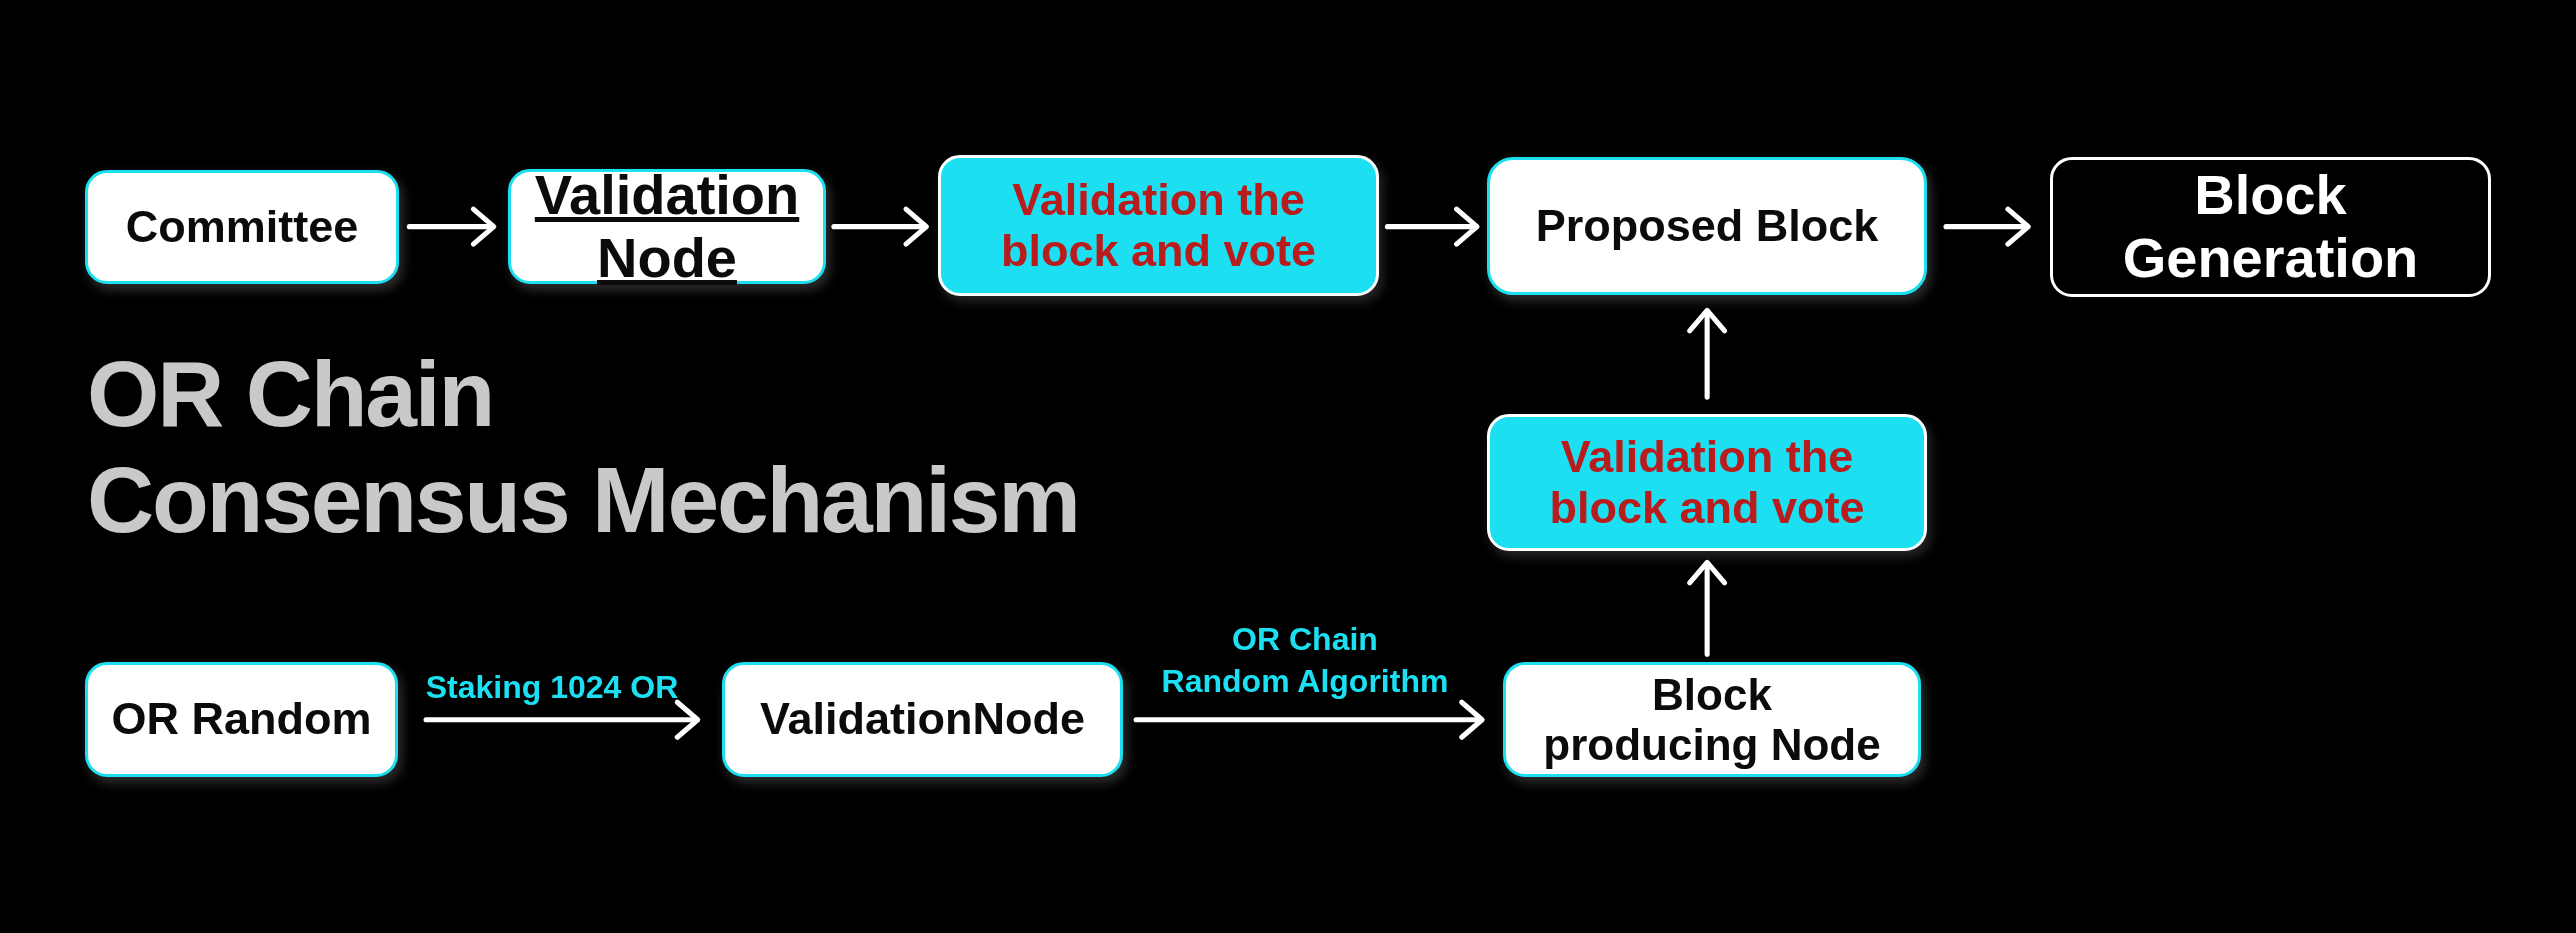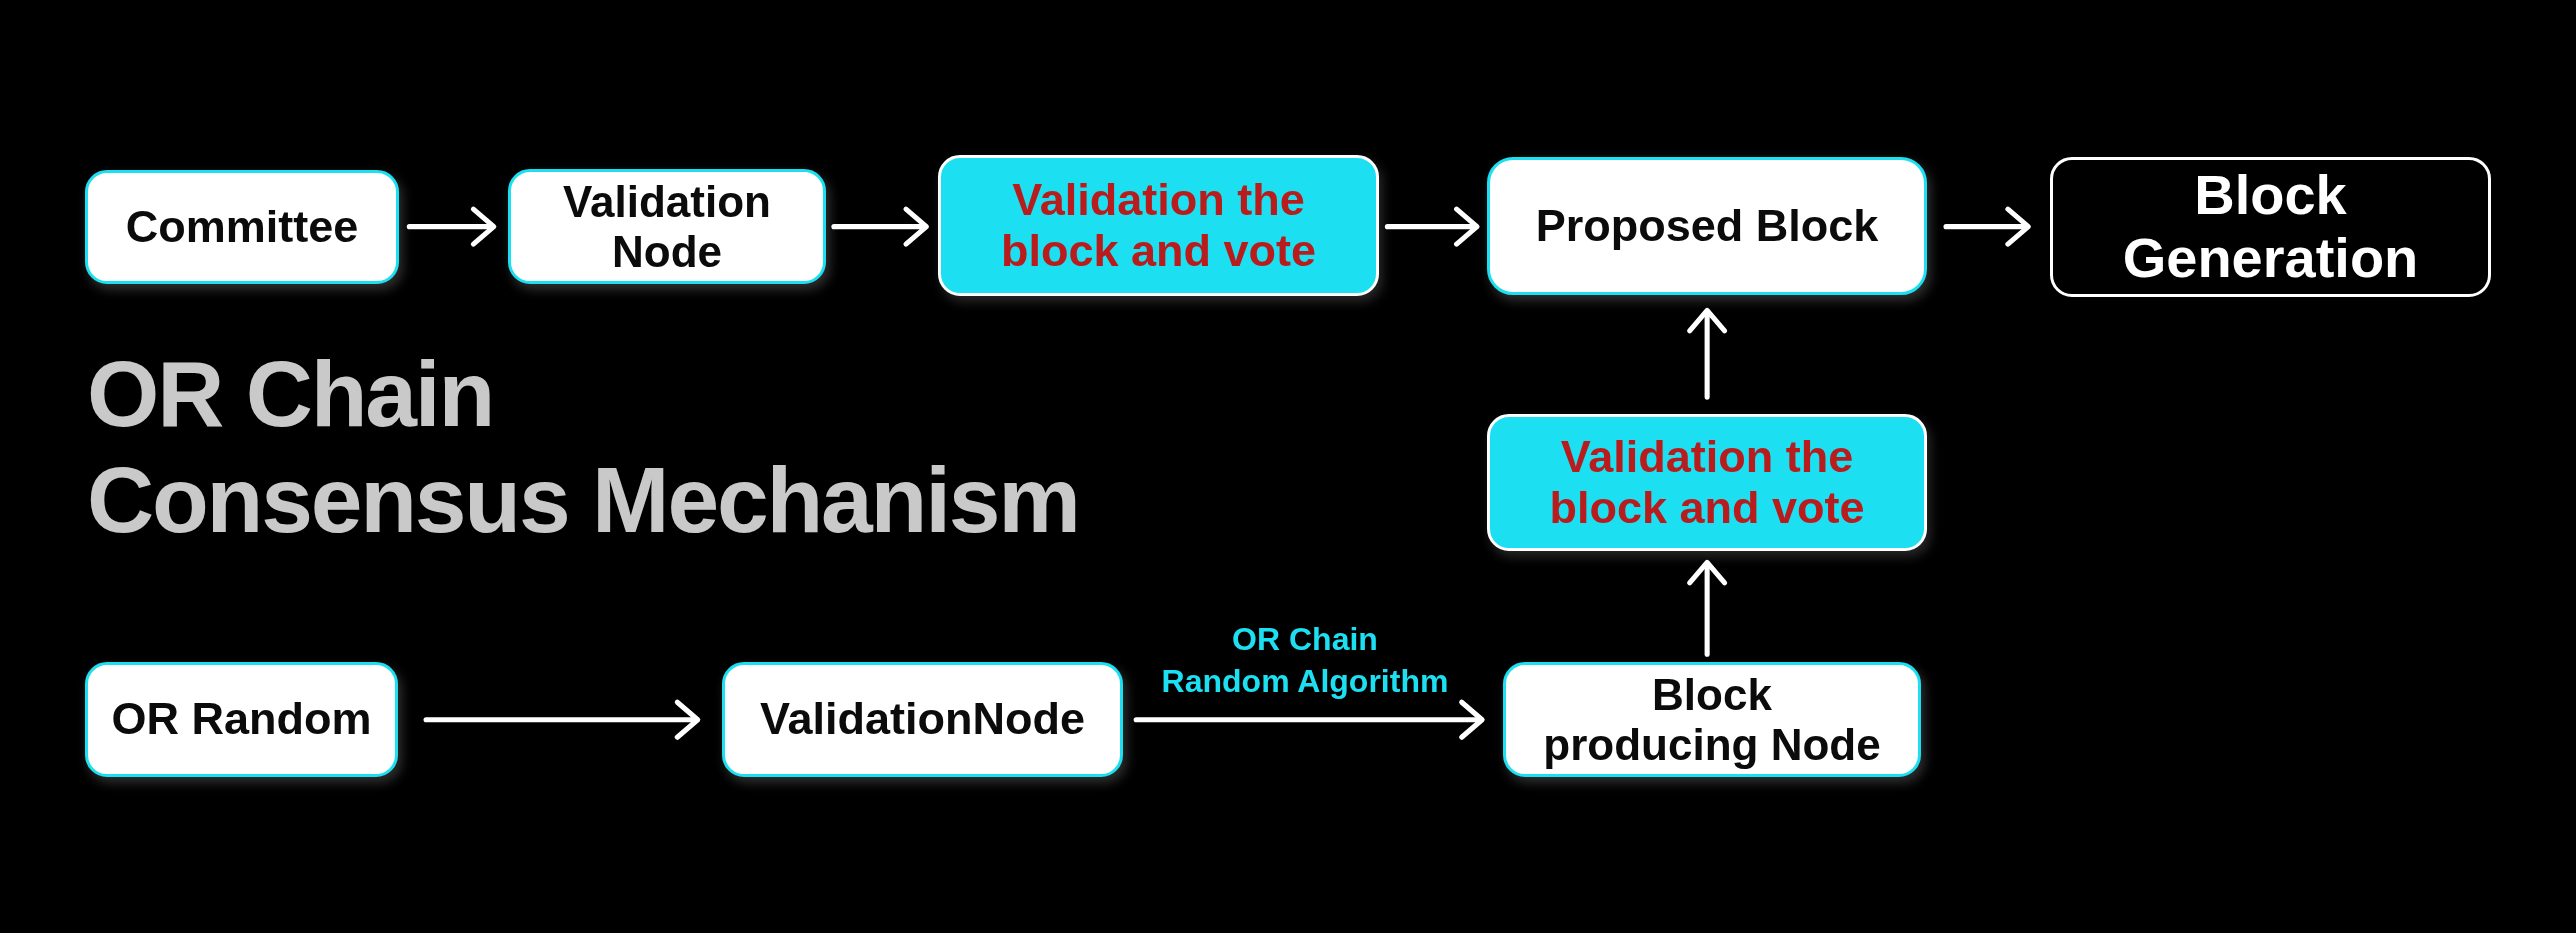--- a/index.html
+++ b/index.html
@@ -86,21 +86,21 @@
 
 <div id="canvas">
 
   <div id="title">OR Chain
 Consensus Mechanism</div>
 
   <div class="box white" style="left:85px; top:170px; width:314px; height:114px; font-size:45px;">
     <span class="box-label">Committee</span>
   </div>
 
-  <div class="box white" style="left:508px; top:169px; width:318px; height:115px; font-size:44px;">
+  <div class="box white" style="left:508px; top:169px; width:318px; height:115px; font-size:56px;text-decoration:underline;">
     <span class="box-label">Validation
 Node</span>
   </div>
 
   <div class="box cyan" style="left:938px; top:155px; width:441px; height:141px; font-size:45px;">
     <span class="box-label">Validation the
 block and vote</span>
   </div>
 
   <div class="box white" style="left:1487px; top:157px; width:440px; height:138px; font-size:45px;border-radius:26px;">
@@ -122,20 +122,21 @@
 
   <div class="box white" style="left:722px; top:662px; width:401px; height:115px; font-size:45px;">
     <span class="box-label">ValidationNode</span>
   </div>
 
   <div class="box white" style="left:1503px; top:662px; width:418px; height:115px; font-size:44px;">
     <span class="box-label">Block
 producing Node</span>
   </div>
 
+  <div class="edge-label" style="left:552px; top:667px;">Staking 1024 OR</div>
 
   <div class="edge-label" style="left:1305px; top:619px;">OR Chain
 Random Algorithm</div>
 
   <svg id="arrow-layer" width="2576" height="934" viewBox="0 0 3537 1282">
 
     <g>
       <path d="M 562 311 L 674 311"></path>
       <path d="M 650 287 L 678 311 L 650 335"></path>
     </g>

